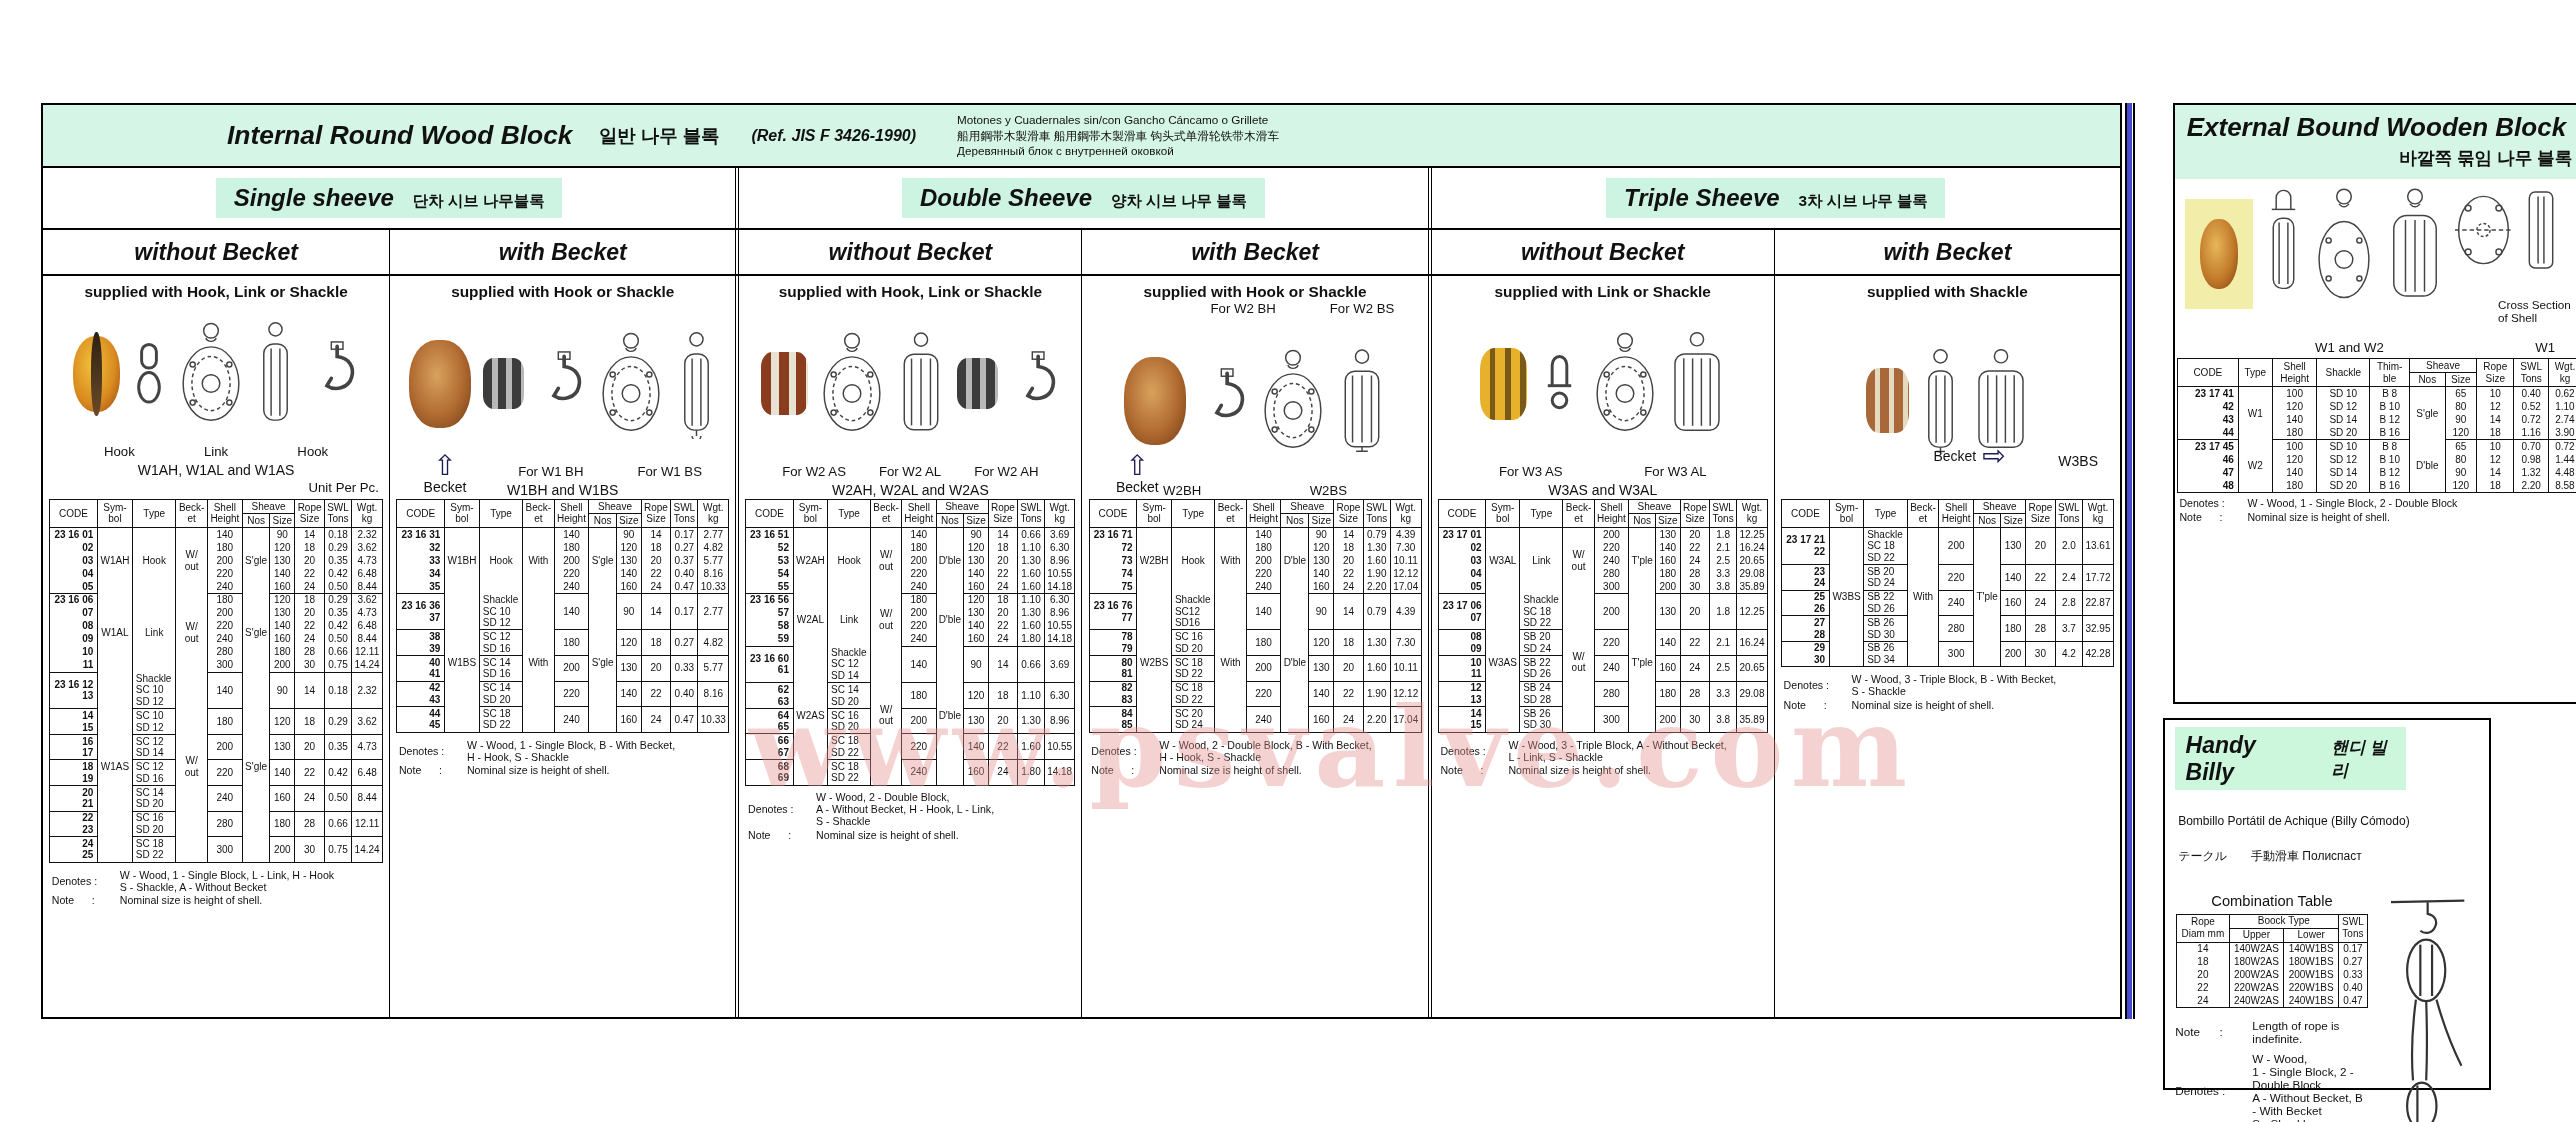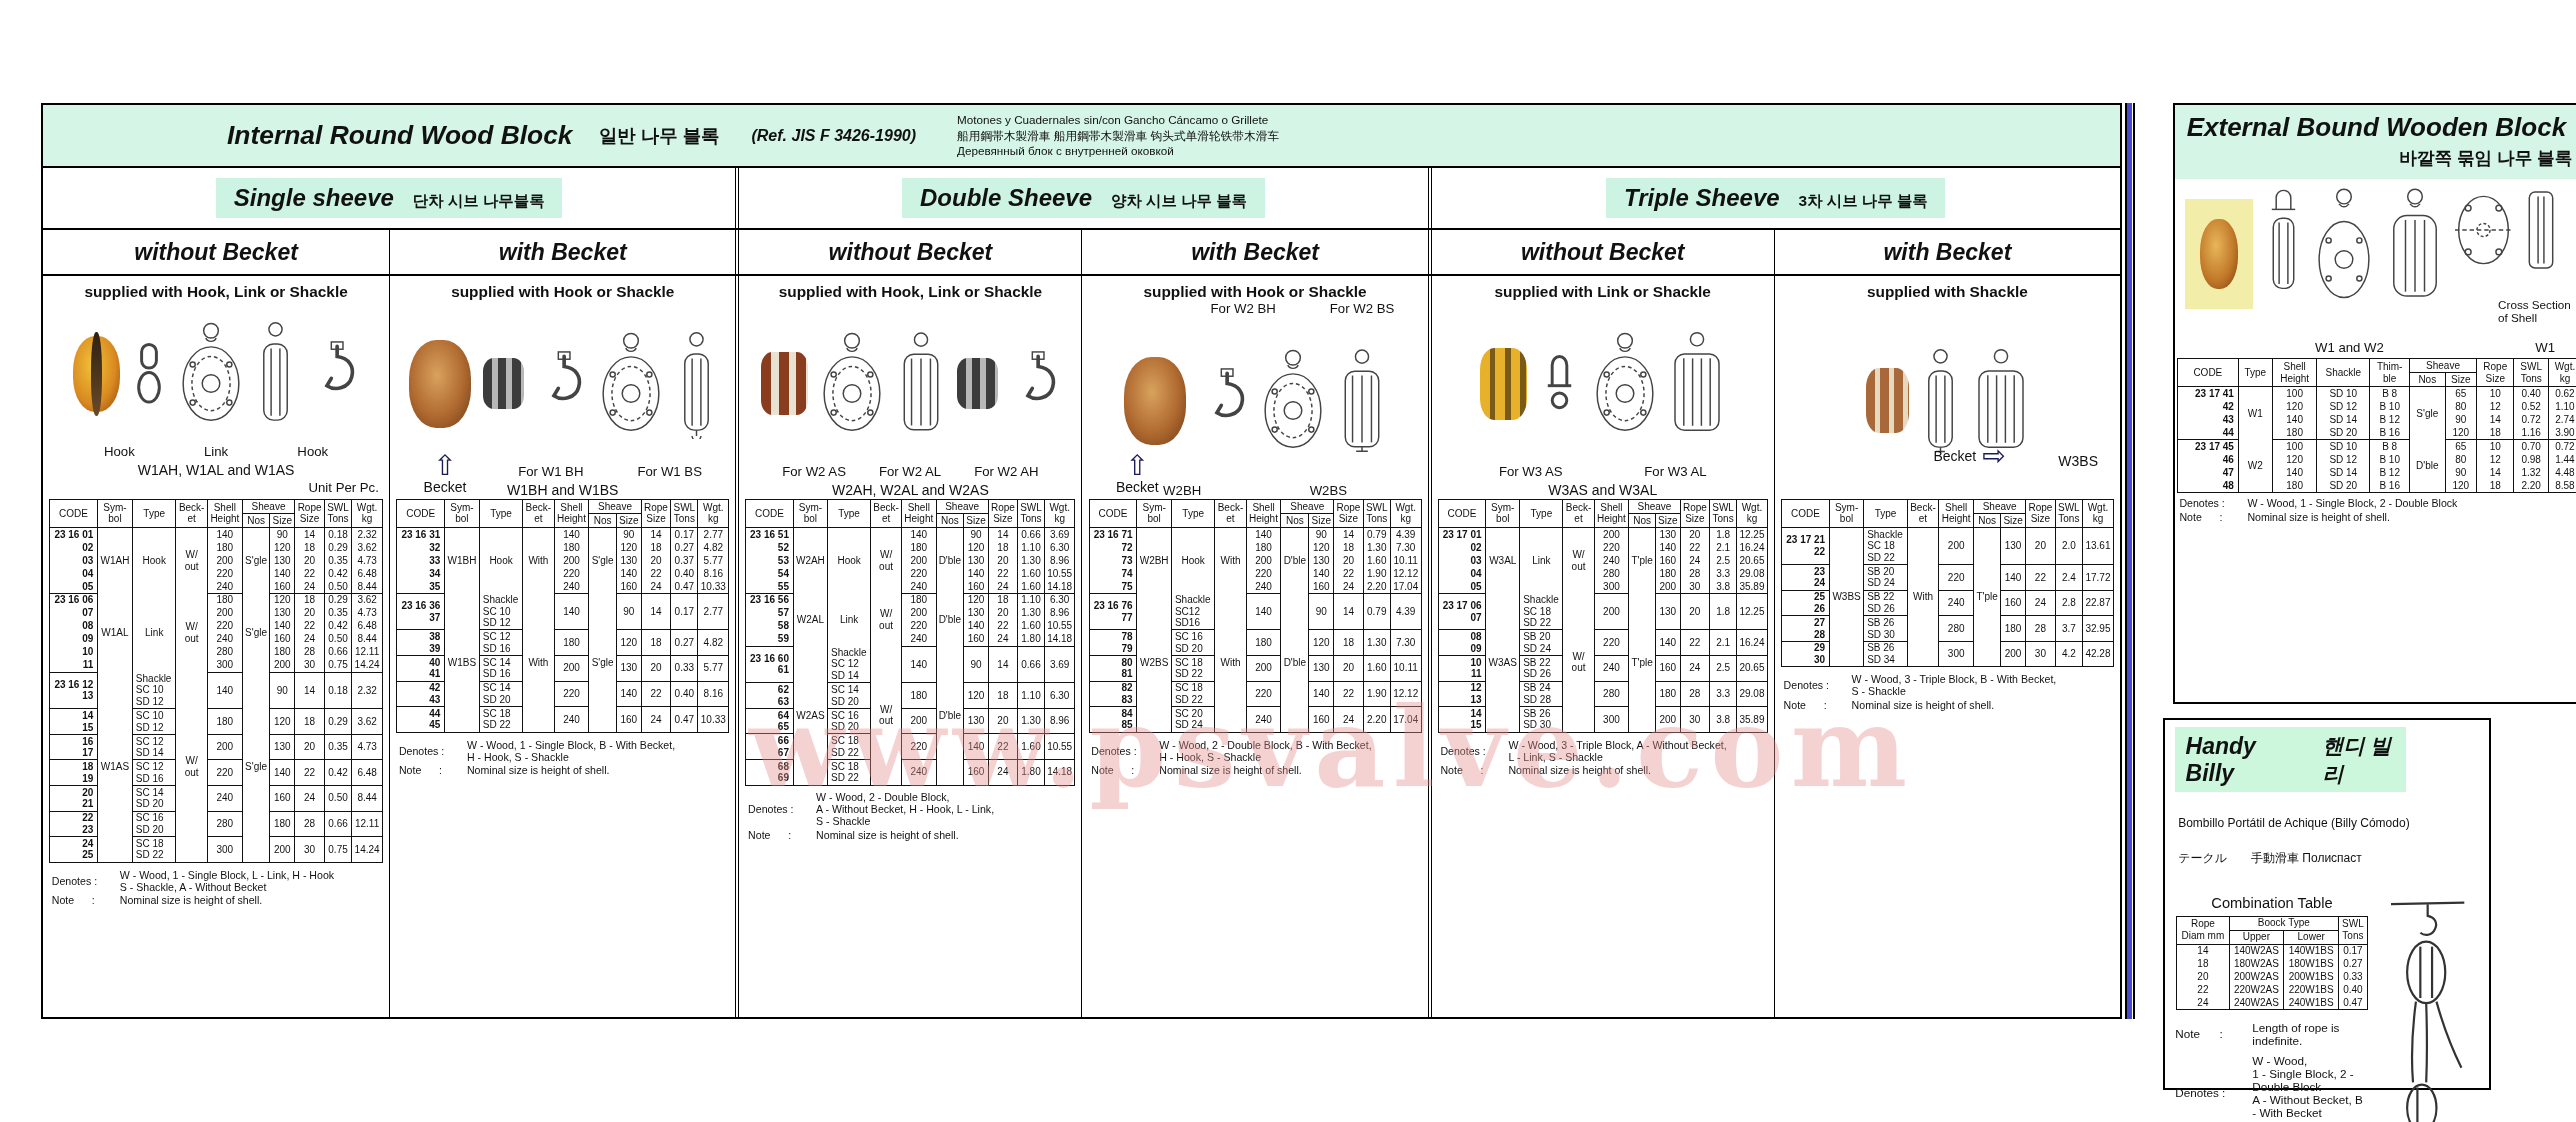--- a/index.html
+++ b/index.html
@@ -114,21 +114,21 @@
   .ext-photo{position:absolute;left:10.3px;top:17.6px;}
   .ext-l1{position:absolute;left:140px;bottom:1.5px;font-size:13.2px;}
   .ext-l2{position:absolute;right:13.2px;top:116px;font-size:11.7px;white-space:pre-line;}
   .ext-l3{position:absolute;right:29px;bottom:1.5px;font-size:13.2px;}
 
   
   .handy-box{position:absolute;left:2163px;top:718px;width:328px;height:372px;
              border:2.2px solid #000;box-sizing:border-box;padding:7.3px 10.3px;background:#fff;}
   .handy-band{width:76%;background:#ccf7dd;padding:4.4px 10.3px;display:flex;gap:35px;align-items:center;box-sizing:border-box;}
   .handy-title{font-style:italic;font-weight:bold;font-size:23px;}
-  .handy-kr{font-style:italic;font-weight:bold;font-size:21px;}
+  .handy-kr{font-style:italic;font-weight:bold;font-size:17px;}
   .handy-sub{font-size:12px;margin:5.9px 0 0 2.9px;line-height:1.45;white-space:pre-line;}
   .handy-main{display:flex;margin-top:10.3px;}
   .handy-left{width:257px;}
   .combo-title{text-align:center;font-size:14.7px;margin-bottom:4.4px;}
   .handy-notes{font-size:11.7px;margin-top:10.3px;}
   .handy-notes .nlab{min-width:63px;}
   .handy-svg{flex:1;display:flex;justify-content:center;}
 
   
   .watermark{position:absolute;left:749px;top:683px;font-family:"DejaVu Serif",serif;

